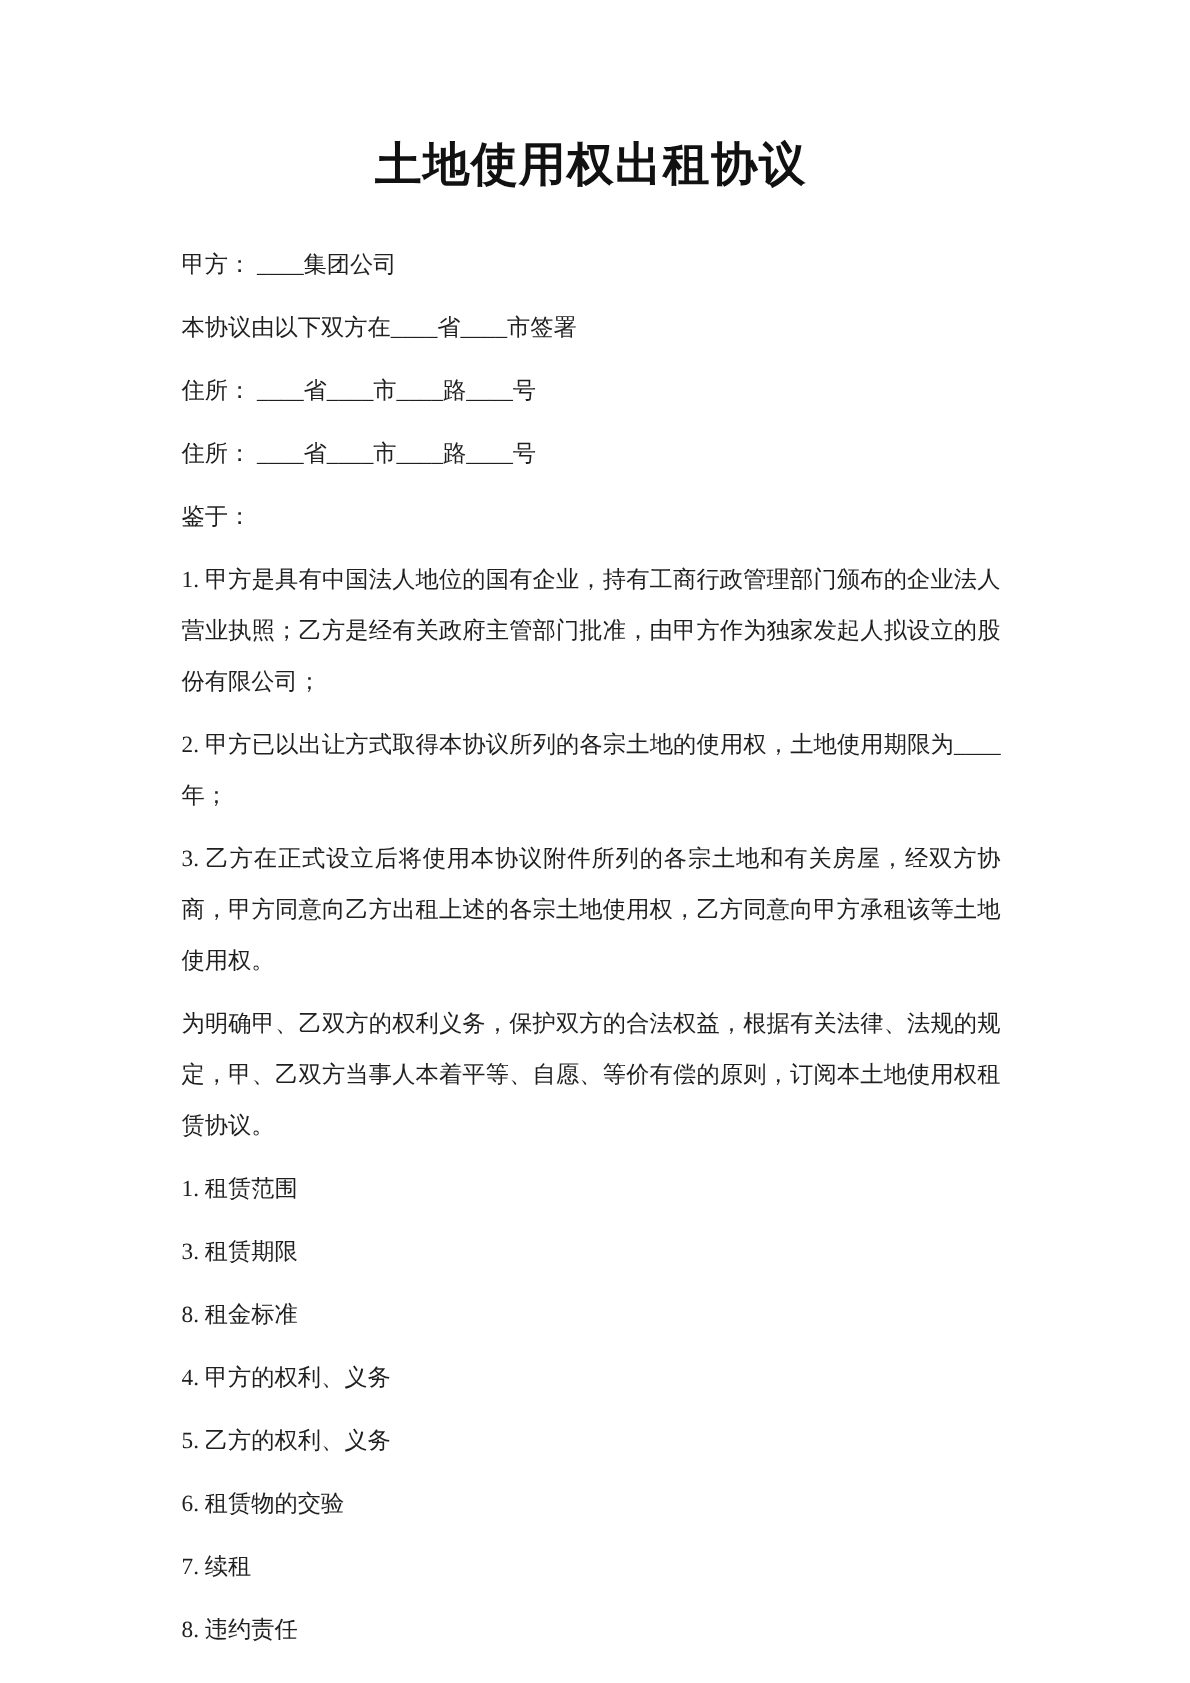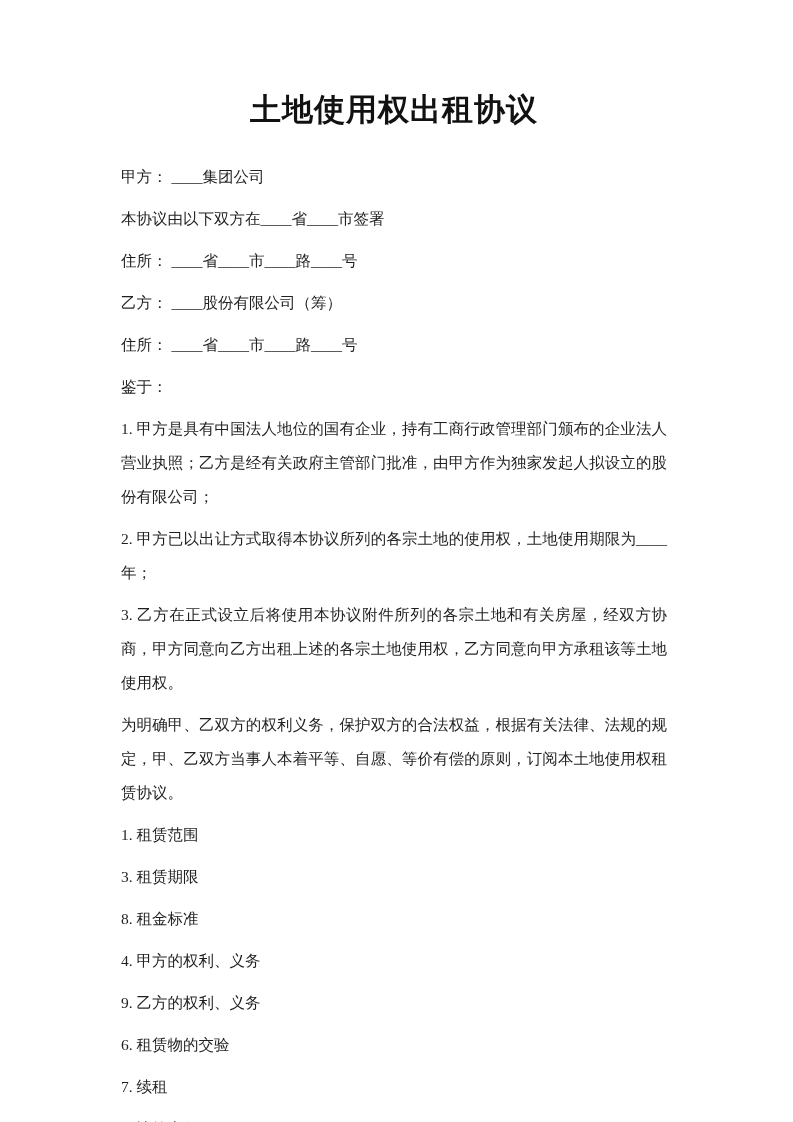--- a/index.html
+++ b/index.html
@@ -42,33 +42,32 @@
 <body>
 
 <div class="page">
 
   <h1 class="doc-title">土地使用权出租协议</h1>
 
   <p class="para">甲方： ____集团公司</p>
 
   <p class="para">本协议由以下双方在____省____市签署</p>
   <p class="para">住所： ____省____市____路____号</p>
-  <p class="para">乙方： ____股份有限公司（筹）</p>
   <p class="para">住所： ____省____市____路____号</p>
 
   <p class="para">鉴于：</p>
 
   <p class="para">1. 甲方是具有中国法人地位的国有企业，持有工商行政管理部门颁布的企业法人营业执照；乙方是经有关政府主管部门批准，由甲方作为独家发起人拟设立的股份有限公司；</p>
   <p class="para">2. 甲方已以出让方式取得本协议所列的各宗土地的使用权，土地使用期限为____年；</p>
   <p class="para">3. 乙方在正式设立后将使用本协议附件所列的各宗土地和有关房屋，经双方协商，甲方同意向乙方出租上述的各宗土地使用权，乙方同意向甲方承租该等土地使用权。</p>
 
   <p class="para">为明确甲、乙双方的权利义务，保护双方的合法权益，根据有关法律、法规的规定，甲、乙双方当事人本着平等、自愿、等价有偿的原则，订阅本土地使用权租赁协议。</p>
 
   <p class="para">1. 租赁范围</p>
   <p class="para">3. 租赁期限</p>
   <p class="para">8. 租金标准</p>
   <p class="para">4. 甲方的权利、义务</p>
-  <p class="para">9. 乙方的权利、义务</p>
+  <p class="para">5. 乙方的权利、义务</p>
   <p class="para">6. 租赁物的交验</p>
   <p class="para">7. 续租</p>
   <p class="para">8. 违约责任</p>
 
 </div>
 
 </body></html>

